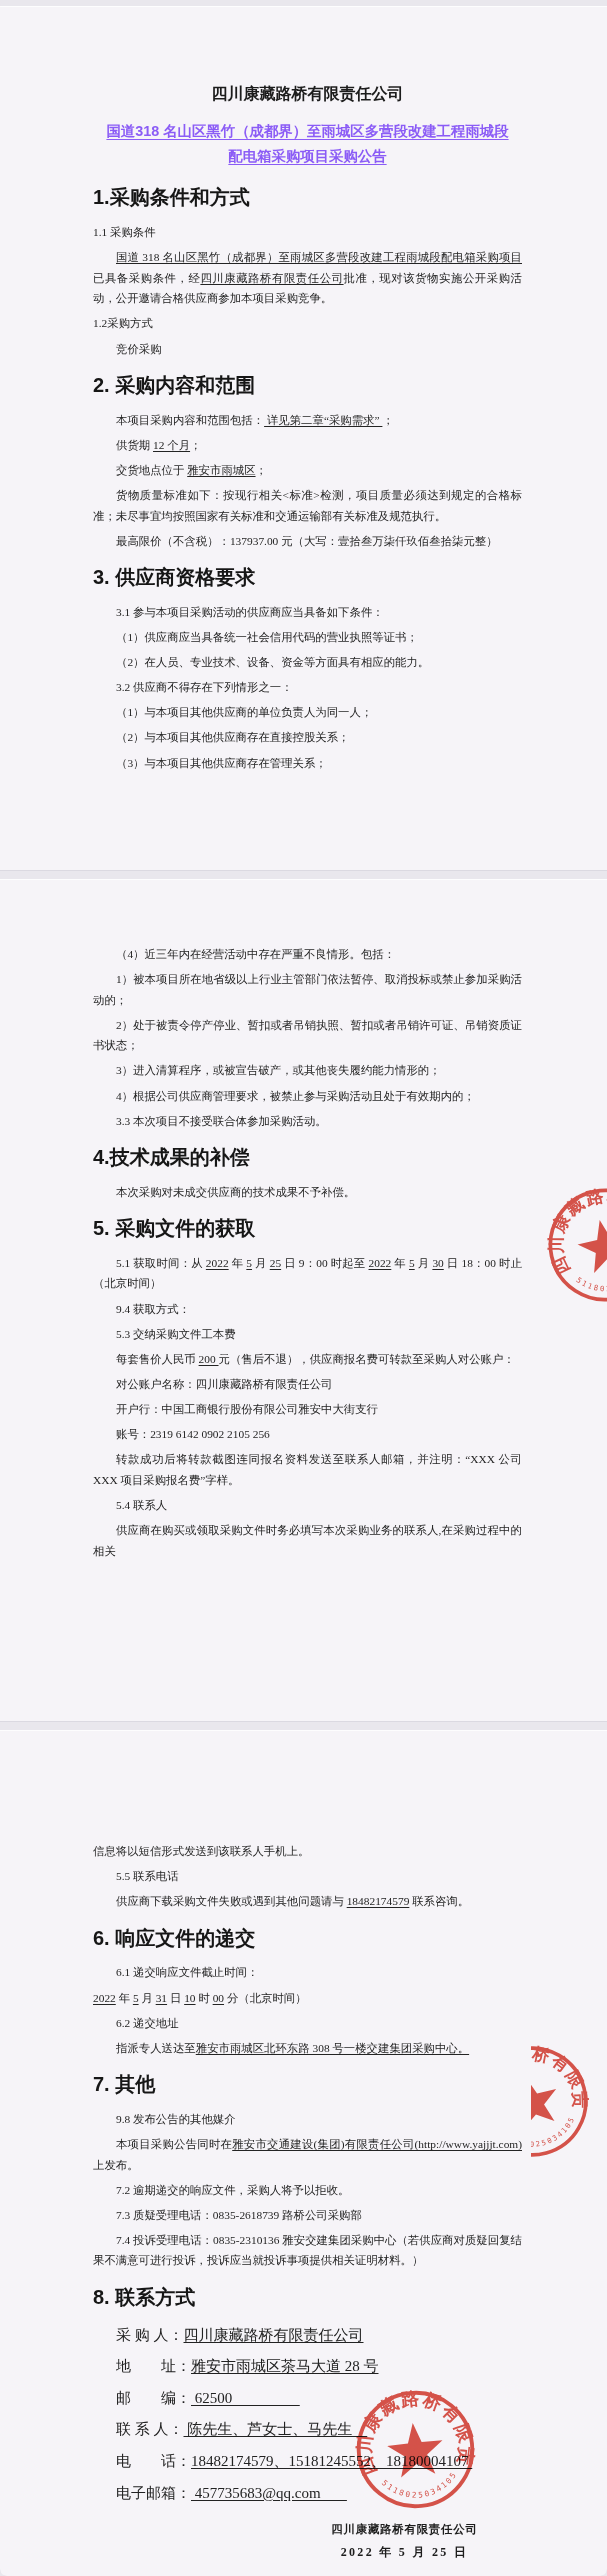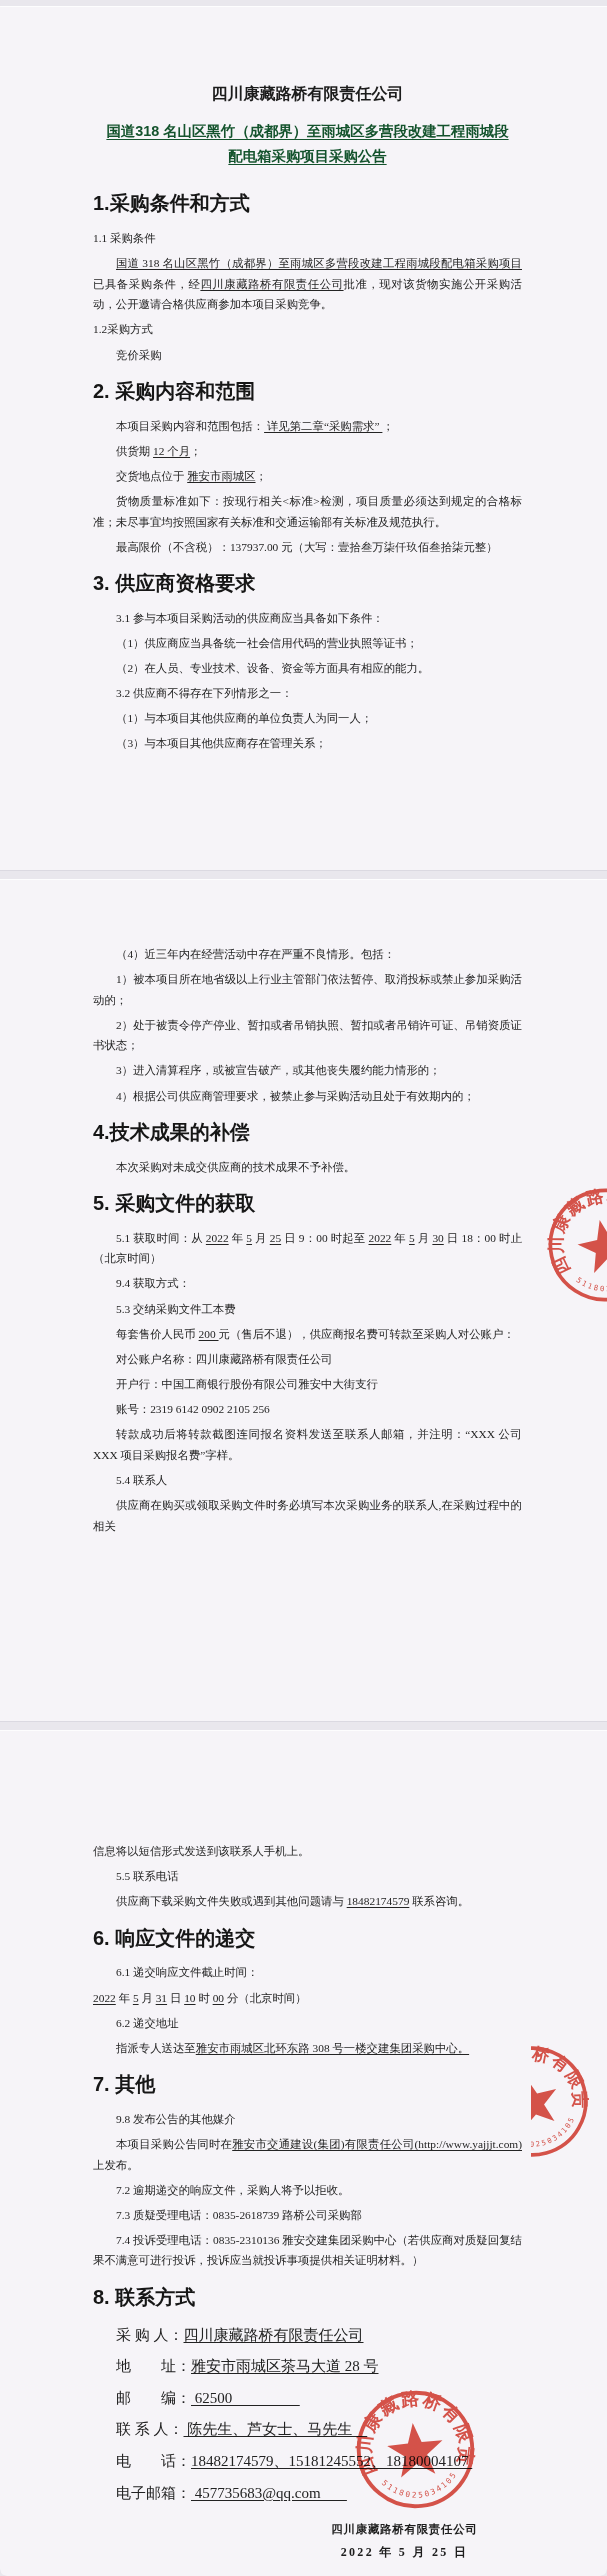--- a/index.html
+++ b/index.html
@@ -31,22 +31,22 @@
   .page3{margin-top:9px;height:846px;padding:110px 85px 0 93px;}
   .main-title{
     text-align:center;
     font-family:"Liberation Sans","DejaVu Sans",sans-serif;
     font-size:16px;font-weight:bold;color:#1c1c1c;
     margin:0 0 13.7px 0;line-height:1.4;
   }
   .doc-title{
     text-align:center;
     font-family:"Liberation Sans","DejaVu Sans",sans-serif;
-    font-size:14.4px;font-weight:bold;color:#14532d;
-    line-height:1.75;margin:0 0 20px 0;
+    font-size:14.4px;font-weight:bold;color:#8b5cf6;
+    line-height:1.75;margin:0 0 14px 0;
   }
   .doc-title .line{text-decoration:underline;text-underline-offset:3px;}
   .h1{
     font-family:"Liberation Sans","DejaVu Sans",sans-serif;
     font-size:20px;font-weight:bold;color:#161616;
     margin:12px 0 10.6px 0;line-height:1.4;
   }
   .para{
     font-size:11.4px;line-height:1.8;margin:0 0 4.6px 0;
     text-align:justify;color:#242424;
@@ -89,31 +89,33 @@
         <div class="para indent"><span>供货期 </span><span class="u">12 个月</span><span>；</span></div>
         <div class="para indent"><span>交货地点位于 </span><span class="u">雅安市雨城区</span><span>；</span></div>
         <div class="para indent">货物质量标准如下：按现行相关&lt;标准&gt;检测，项目质量必须达到规定的合格标准；未尽事宜均按照国家有关标准和交通运输部有关标准及规范执行。</div>
         <div class="para indent">最高限价（不含税）：137937.00 元（大写：壹拾叁万柒仟玖佰叁拾柒元整）</div>
         <div class="h1">3.  供应商资格要求</div>
         <div class="para indent">3.1 参与本项目采购活动的供应商应当具备如下条件：</div>
         <div class="para indent">（1）供应商应当具备统一社会信用代码的营业执照等证书；</div>
         <div class="para indent">（2）在人员、专业技术、设备、资金等方面具有相应的能力。</div>
         <div class="para indent">3.2 供应商不得存在下列情形之一：</div>
         <div class="para indent">（1）与本项目其他供应商的单位负责人为同一人；</div>
+        <div class="para indent">（2）与本项目其他供应商存在直接控股关系；</div>
         <div class="para indent">（3）与本项目其他供应商存在管理关系；</div>
       </div>
   </div>
 
   <div class="page page2">
     <div class="content">
         <div class="para indent">（4）近三年内在经营活动中存在严重不良情形。包括：</div>
         <div class="para indent">1）被本项目所在地省级以上行业主管部门依法暂停、取消投标或禁止参加采购活动的；</div>
         <div class="para indent">2）处于被责令停产停业、暂扣或者吊销执照、暂扣或者吊销许可证、吊销资质证书状态；</div>
         <div class="para indent">3）进入清算程序，或被宣告破产，或其他丧失履约能力情形的；</div>
         <div class="para indent">4）根据公司供应商管理要求，被禁止参与采购活动且处于有效期内的；</div>
+        <div class="para indent">3.3 本次项目不接受联合体参加采购活动。</div>
         <div class="h1">4.技术成果的补偿</div>
         <div class="para indent">本次采购对未成交供应商的技术成果不予补偿。</div>
         <div class="h1">5. 采购文件的获取</div>
         <div class="para indent"><span>5.1 获取时间：从 </span><span class="u">2022</span><span> 年 </span><span class="u">5</span><span> 月 </span><span class="u">25</span><span> 日 9：00 时起至 </span><span class="u">2022</span><span> 年 </span><span class="u">5</span><span> 月 </span><span class="u">30</span><span> 日 18：00 时止（北京时间）</span></div>
         <div class="para indent">9.4 获取方式：</div>
         <div class="para indent">5.3 交纳采购文件工本费</div>
         <div class="para indent"><span>每套售价人民币 </span><span class="u">200 </span><span>元（售后不退），供应商报名费可转款至采购人对公账户：</span></div>
         <div class="para indent">对公账户名称：四川康藏路桥有限责任公司</div>
         <div class="para indent">开户行：中国工商银行股份有限公司雅安中大街支行</div>
         <div class="para indent">账号：2319 6142 0902 2105 256</div>

